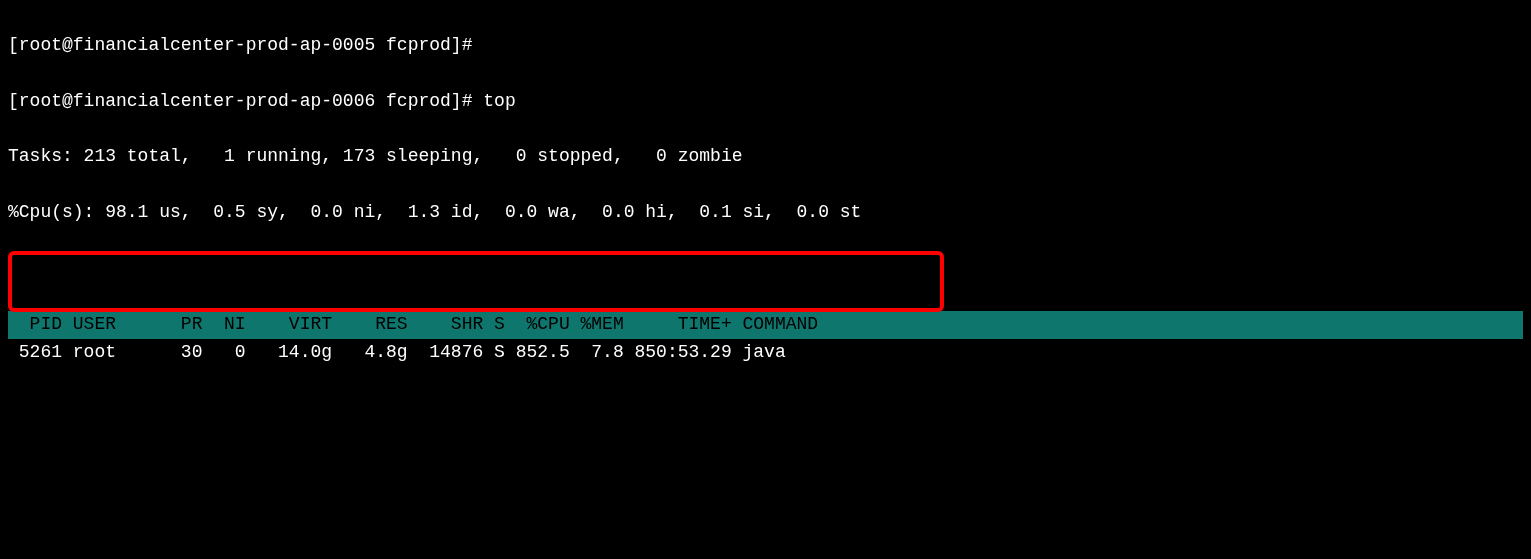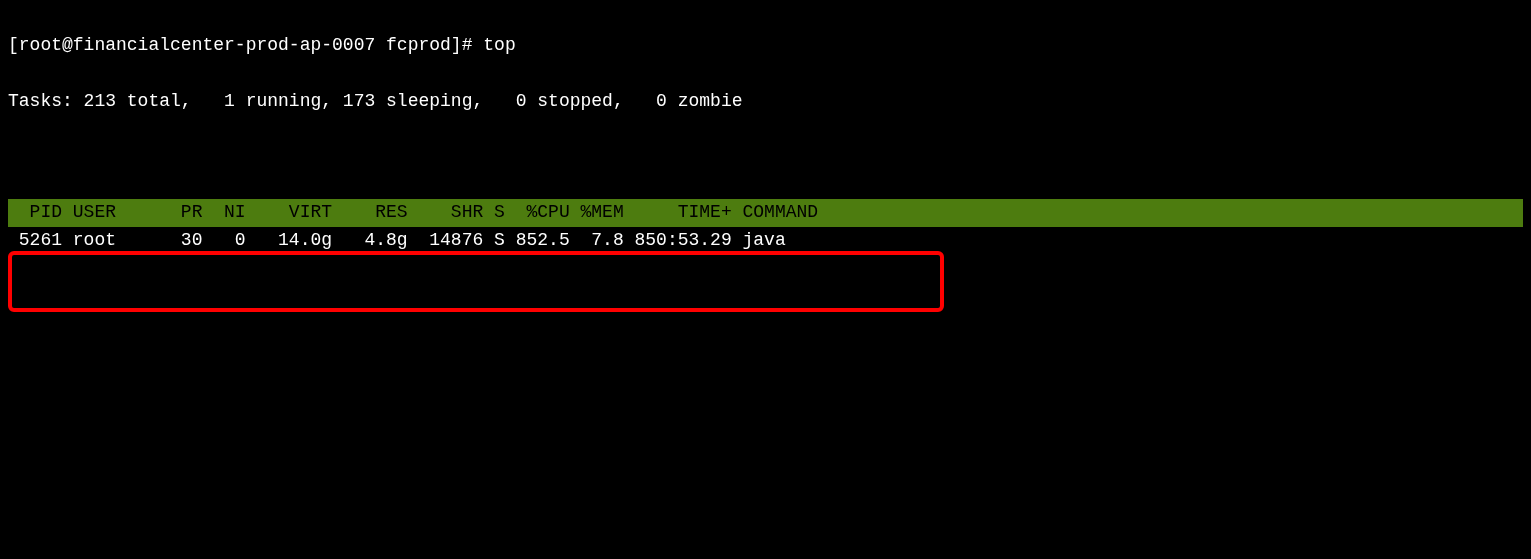--- a/index.html
+++ b/index.html
@@ -12,42 +12,44 @@
     line-height: 1.55;
     width: 1531px;
   }
   .terminal {
     padding: 4px 8px 0 8px;
     white-space: pre;
     position: relative;
   }
   .line { white-space: pre; }
   .header-row {
-    background: #4d7c0f;
+    background: #0f766e;
     color: #000;
     display: inline-block;
     width: 100%;
   }
   .red-box {
     position: absolute;
     border: 4px solid #ff0000;
     border-radius: 6px;
     pointer-events: none;
     left: 8px;
     top: 251px;
     width: 928px;
     height: 53px;
   }
 </style>
 </head>
 <body>
 
 <div class="terminal">
-<div class="line">[root@financialcenter-prod-ap-0007 fcprod]# top</div>
+<div class="line">[root@financialcenter-prod-ap-0005 fcprod]#</div>
+<div class="line">[root@financialcenter-prod-ap-0006 fcprod]# top</div>
 <div class="line">Tasks: 213 total,   1 running, 173 sleeping,   0 stopped,   0 zombie</div>
+<div class="line">%Cpu(s): 98.1 us,  0.5 sy,  0.0 ni,  1.3 id,  0.0 wa,  0.0 hi,  0.1 si,  0.0 st</div>
 <div class="line">&nbsp;</div>
 <div class="line header-row">  PID USER      PR  NI    VIRT    RES    SHR S  %CPU %MEM     TIME+ COMMAND</div>
 <div class="line"> 5261 root      30   0   14.0g   4.8g  14876 S 852.5  7.8 850:53.29 java</div>
 
 
 
 
 
 
 

